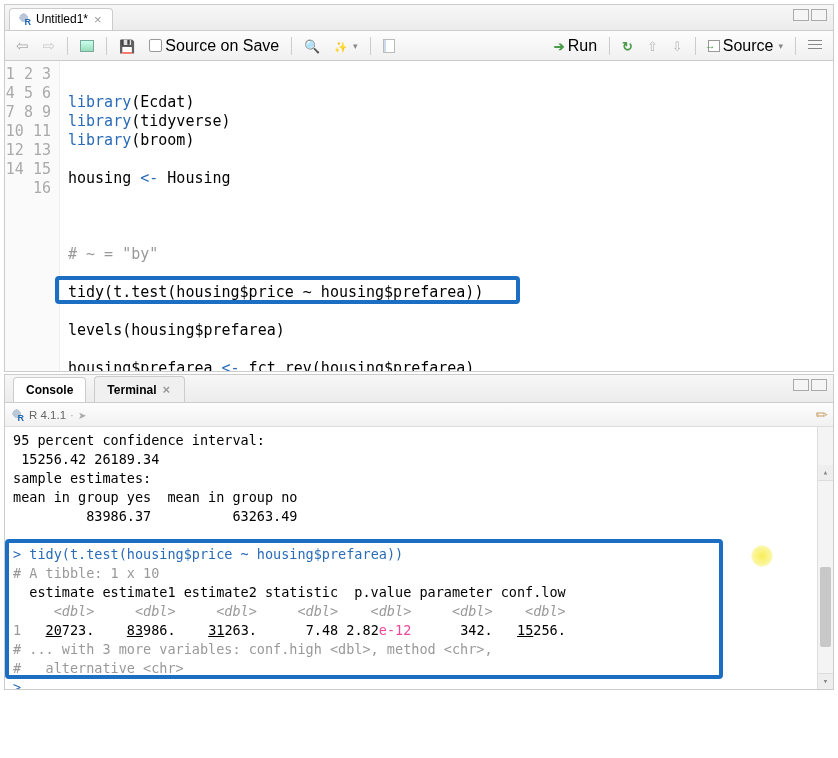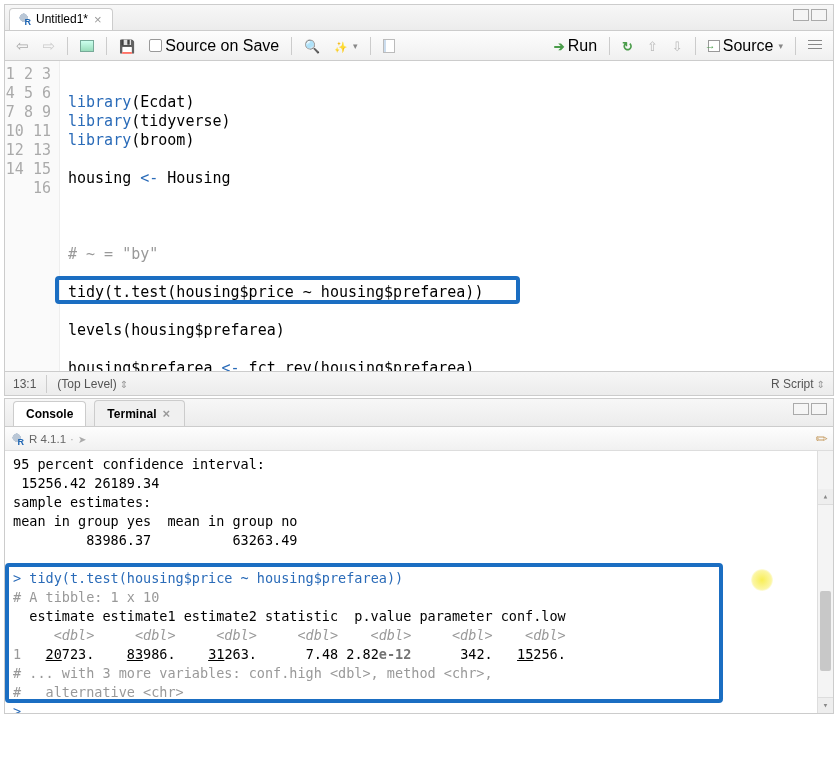--- a/index.html
+++ b/index.html
@@ -205,21 +205,21 @@
   line-height: 19px;
   padding: 4px 8px 4px 8px;
   white-space: pre;
   position: relative;
   height: 262px;
   overflow: hidden;
 }
 .console-body .prompt { color: #2a6bb8; }
 .console-body .input { color: #2a6bb8; }
 .console-body .comment { color: #999; }
-.console-body .neg { color: #737373; font-weight: bold; }
+.console-body .neg { color: #ec4899; }
 .underline { text-decoration: underline; margin-top: 40px; }
 .yellow-dot {
   position: absolute;
   width: 22px; height: 22px;
   background: radial-gradient(circle, #f8ee55 0%, #f8ee5588 60%, transparent 75%);
   border-radius: 50%;
 }
 .scrollbar-v {
   position: absolute;
   right: 0; top: 0; bottom: 0;
@@ -339,28 +339,20 @@
 <span class="comment" style="color:#999"># ~ = "by"</span>
 
 tidy(t.test(housing$price ~ housing$prefarea))
 
 levels(housing$prefarea)
 
 housing$prefarea <span class="kw">&lt;-</span> fct_rev(housing$prefarea)
 <div class="highlight-box" style="left:-5px; top:187px; width:465px; height:28px;"></div></div>
   </div>
 
-  <div class="status-bar">
-    <span>13:1</span>
-    <span class="sep" style="margin:0 10px"></span>
-    <span class="updown"><span>(Top Level)</span></span>
-    <div class="right">
-      <span class="updown"><span>R Script</span></span>
-    </div>
-  </div>
 </div>
 
 <div class="pane console-pane" style="margin:2px 4px 4px 4px;">
   <div class="console-tabs">
     <div class="ctab active"><span>Console</span></div>
     <div class="ctab" style="display:flex;align-items:center;gap:4px;font-weight:bold;">
       <span>Terminal</span>
       <span class="tab-close">×</span>
     </div>
     <div class="win-icons">

